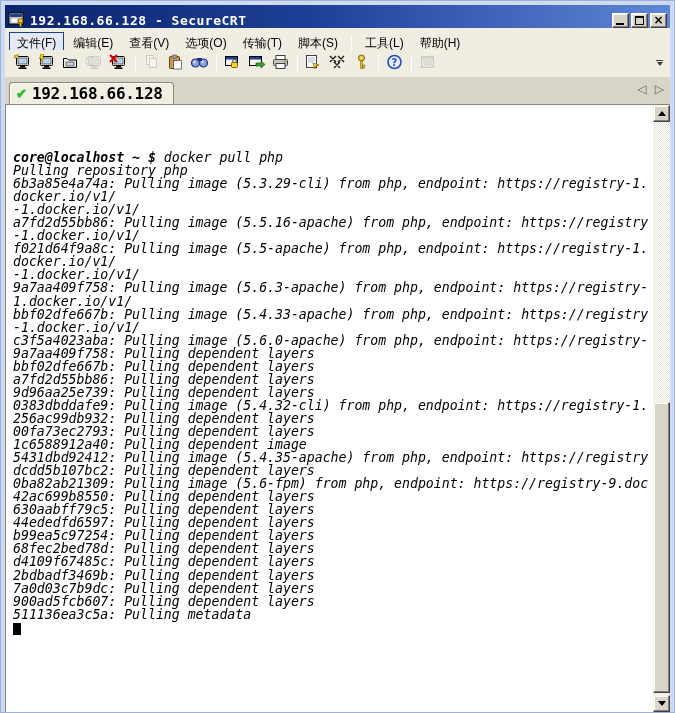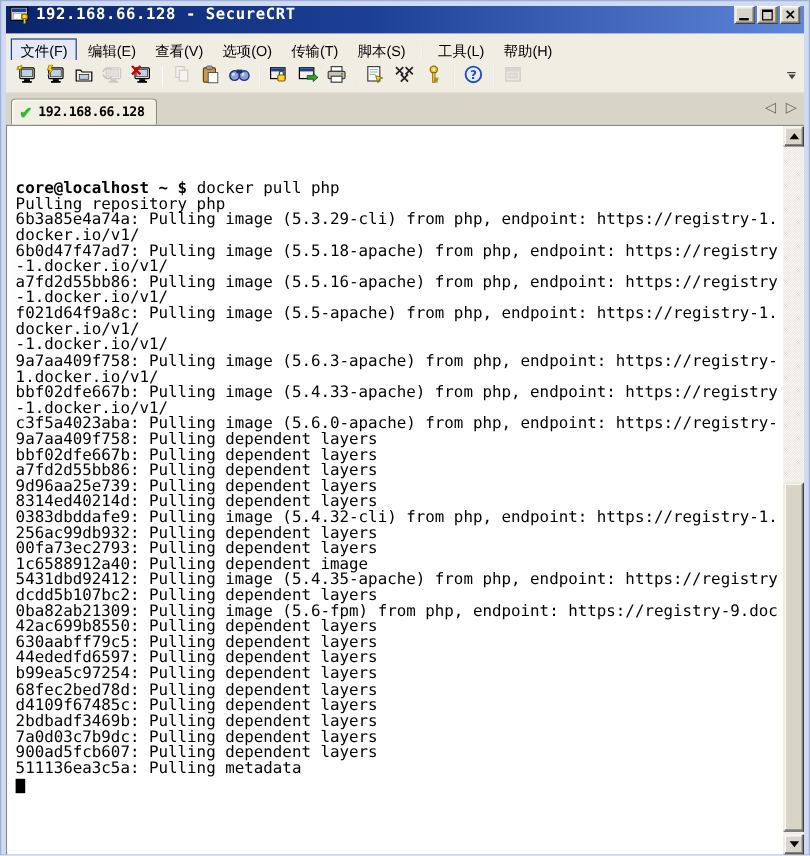--- a/index.html
+++ b/index.html
@@ -5,21 +5,21 @@
   * { margin:0; padding:0; box-sizing:border-box; }
   html,body { width:675px; height:713px; overflow:hidden; }
   body { font-family:"Liberation Sans", sans-serif; }
 
   .win { position:relative; width:675px; height:713px;
          background:#cfdaf3; border:1px solid #9eb0d4; }
 
   
   .titlebar { position:absolute; left:4px; top:4px; right:4px; height:23px;
     background:linear-gradient(90deg,#0a246a 0%,#1c3f96 45%,#5f86d9 100%);
-    display:flex; align-items:flex-start; padding:0 3px; }
+    display:flex; align-items:flex-end; padding:0 3px; }
   .titlebar .app-ico { width:18px; height:16px; margin-right:4px; flex:0 0 auto; }
   .title-text { color:#ffffff; font-weight:bold; font-size:13px;
     font-family:"DejaVu Sans Mono", monospace; letter-spacing:.5px;
     white-space:nowrap; overflow:hidden; flex:1; }
   .winbtns { display:flex; gap:2px; }
   .wbtn { width:17px; height:15px; background:#d8d4c8;
     border:1px solid; border-color:#ffffff #404040 #404040 #ffffff;
     box-shadow:inset -1px -1px 0 #808080, inset 1px 1px 0 #f4f2ea;
     position:relative; cursor:default; padding:0; }
   .wbtn .g-min { position:absolute; left:3px; bottom:2px; width:8px; height:2px; background:#000; }
@@ -56,34 +56,34 @@
 
   
   .tabstrip { position:absolute; left:4px; top:77px; right:4px; height:26px;
     background:#d8d4c8; }
   .tab { position:absolute; left:4px; bottom:0; height:22px; min-width:106px;
     background:#f1efe4; border:1px solid #8a8878; border-bottom:none;
     border-radius:4px 4px 0 0; display:flex; align-items:center; padding:0 10px 0 6px;
     box-shadow:inset 1px 1px 0 #ffffff; }
   .tab-check { color:#2eb82e; font-size:13px; font-weight:bold; margin-right:5px;
     text-shadow:0 1px 0 #9fdc9f; }
-  .tab-label { font-size:11px; font-weight:bold; color:#000;
+  .tab-label { font-size:16px; font-weight:bold; color:#000;
     font-family:"DejaVu Sans Mono", monospace; letter-spacing:-.3px; white-space:nowrap; }
   .tab-arrows { position:absolute; right:6px; top:4px; color:#6a675c; font-size:12px;
     display:flex; gap:8px; }
   .tab-arrow { background:none; border:none; color:#6a675c; font-size:12px; padding:0;
     font-family:"DejaVu Sans", sans-serif; }
 
   
   .client { position:absolute; left:4px; top:103px; right:4px; bottom:0;
     background:#ffffff; border-top:1px solid #8a8878; border-left:1px solid #8a8878; }
   .screen { position:absolute; left:0; top:0; right:17px; bottom:2px; overflow:hidden;
     background:#fff; padding:46px 0 0 7px; cursor:text; }
   .line { height:13.05px; white-space:pre; font-family:"DejaVu Sans Mono", monospace;
-    font-size:13.2px; line-height:13.05px; color:#000; }
+    font-size:13.2px; line-height:13.05px; color:#000;font-style:italic; }
   .line b { font-weight:bold; }
   .cursor { display:inline-block; width:8px; height:12px; background:#000;
     vertical-align:text-bottom; }
 
   
   .vscroll { position:absolute; right:0; top:0; bottom:0; width:17px;
     background-color:#e7e4d8;
     background-image:
       linear-gradient(45deg,#ffffff 25%,transparent 25%,transparent 75%,#ffffff 75%),
       linear-gradient(45deg,#ffffff 25%,transparent 25%,transparent 75%,#ffffff 75%);
@@ -286,37 +286,35 @@
       <button class="tab-arrow">▷</button>
     </span>
   </div>
 
   <div class="client">
     <div class="screen" id="screen">
         <div class="line"><b>core@localhost ~ $</b><span> docker pull php</span></div>
         <div class="line">Pulling repository php</div>
         <div class="line">6b3a85e4a74a: Pulling image (5.3.29-cli) from php, endpoint: https://registry-1.</div>
         <div class="line">docker.io/v1/</div>
-        <div class="line">6b0d47f47ad7: Pulling image (5.5.18-apache) from php, endpoint: https://registry</div>
         <div class="line">-1.docker.io/v1/</div>
         <div class="line">a7fd2d55bb86: Pulling image (5.5.16-apache) from php, endpoint: https://registry</div>
         <div class="line">-1.docker.io/v1/</div>
         <div class="line">f021d64f9a8c: Pulling image (5.5-apache) from php, endpoint: https://registry-1.</div>
         <div class="line">docker.io/v1/</div>
         <div class="line">-1.docker.io/v1/</div>
         <div class="line">9a7aa409f758: Pulling image (5.6.3-apache) from php, endpoint: https://registry-</div>
         <div class="line">1.docker.io/v1/</div>
         <div class="line">bbf02dfe667b: Pulling image (5.4.33-apache) from php, endpoint: https://registry</div>
         <div class="line">-1.docker.io/v1/</div>
         <div class="line">c3f5a4023aba: Pulling image (5.6.0-apache) from php, endpoint: https://registry-</div>
         <div class="line">9a7aa409f758: Pulling dependent layers</div>
         <div class="line">bbf02dfe667b: Pulling dependent layers</div>
         <div class="line">a7fd2d55bb86: Pulling dependent layers</div>
         <div class="line">9d96aa25e739: Pulling dependent layers</div>
-        <div class="line">8314ed40214d: Pulling dependent layers</div>
         <div class="line">0383dbddafe9: Pulling image (5.4.32-cli) from php, endpoint: https://registry-1.</div>
         <div class="line">256ac99db932: Pulling dependent layers</div>
         <div class="line">00fa73ec2793: Pulling dependent layers</div>
         <div class="line">1c6588912a40: Pulling dependent image</div>
         <div class="line">5431dbd92412: Pulling image (5.4.35-apache) from php, endpoint: https://registry</div>
         <div class="line">dcdd5b107bc2: Pulling dependent layers</div>
         <div class="line">0ba82ab21309: Pulling image (5.6-fpm) from php, endpoint: https://registry-9.doc</div>
         <div class="line">42ac699b8550: Pulling dependent layers</div>
         <div class="line">630aabff79c5: Pulling dependent layers</div>
         <div class="line">44ededfd6597: Pulling dependent layers</div>

